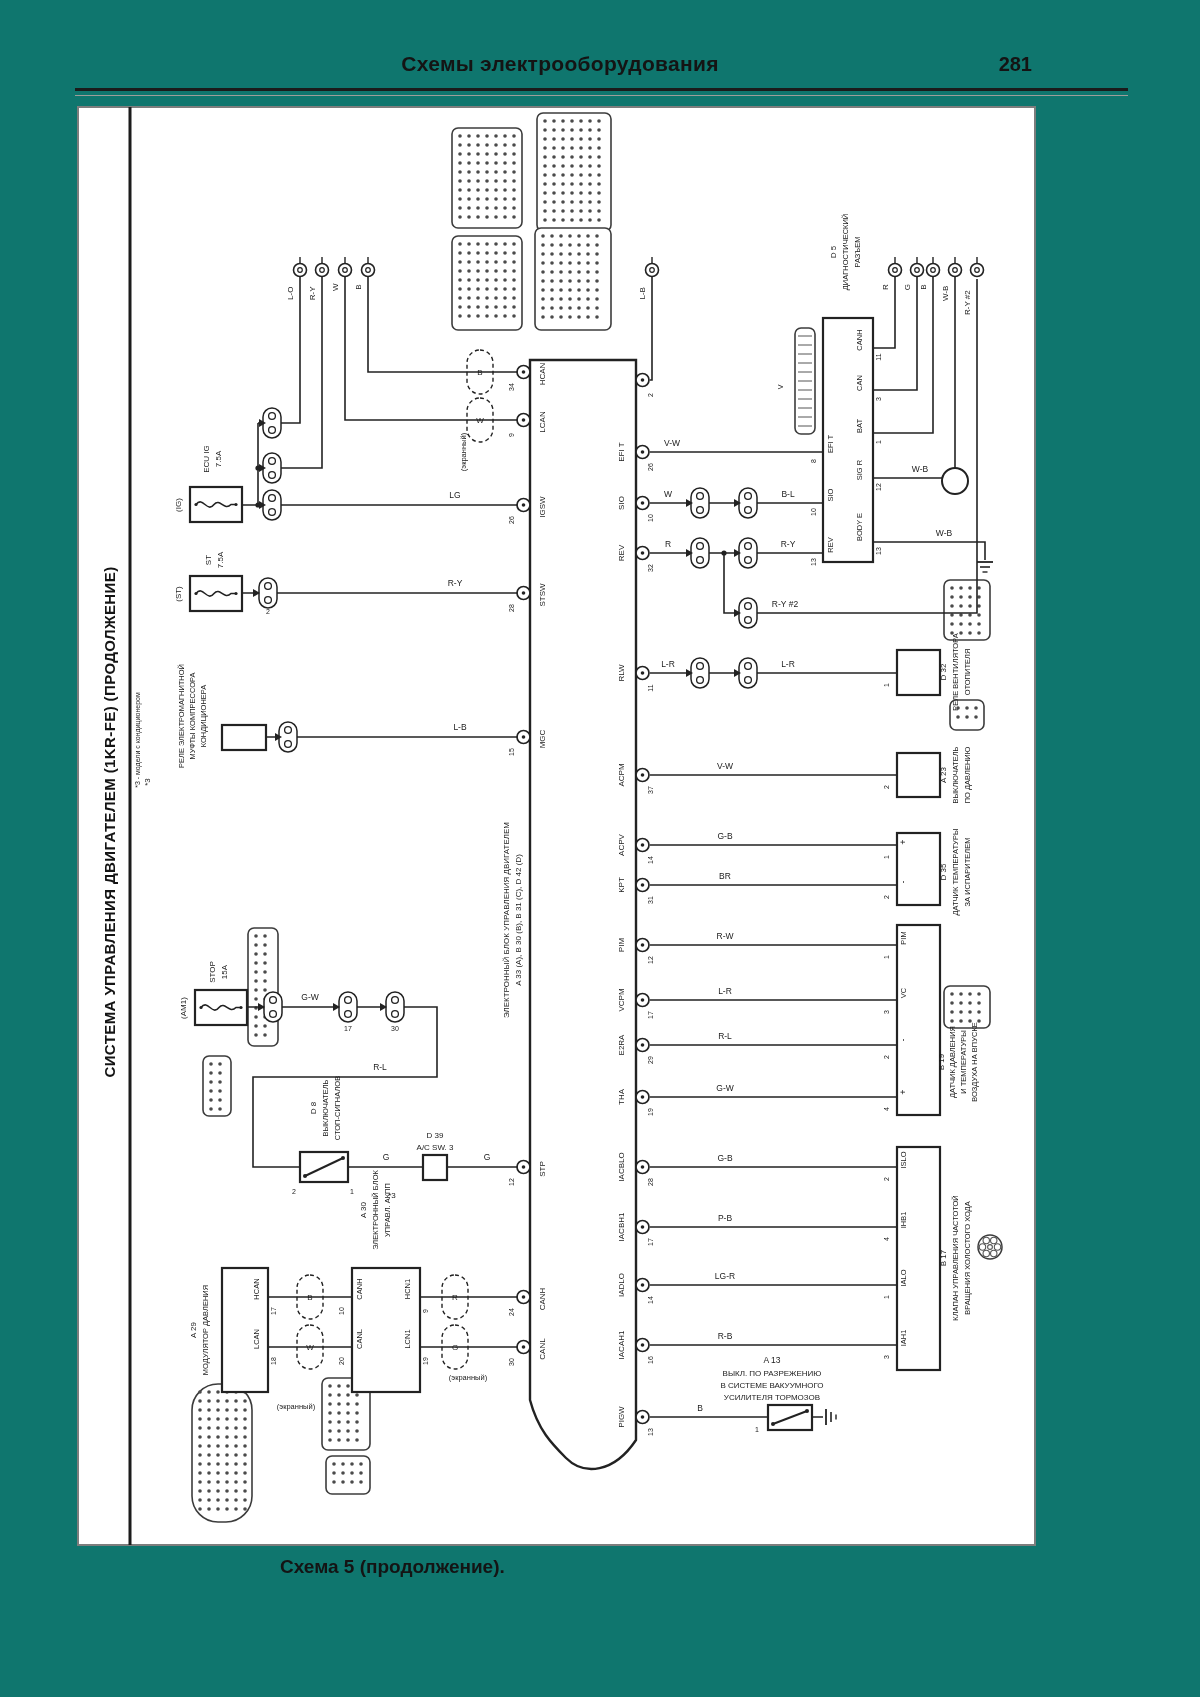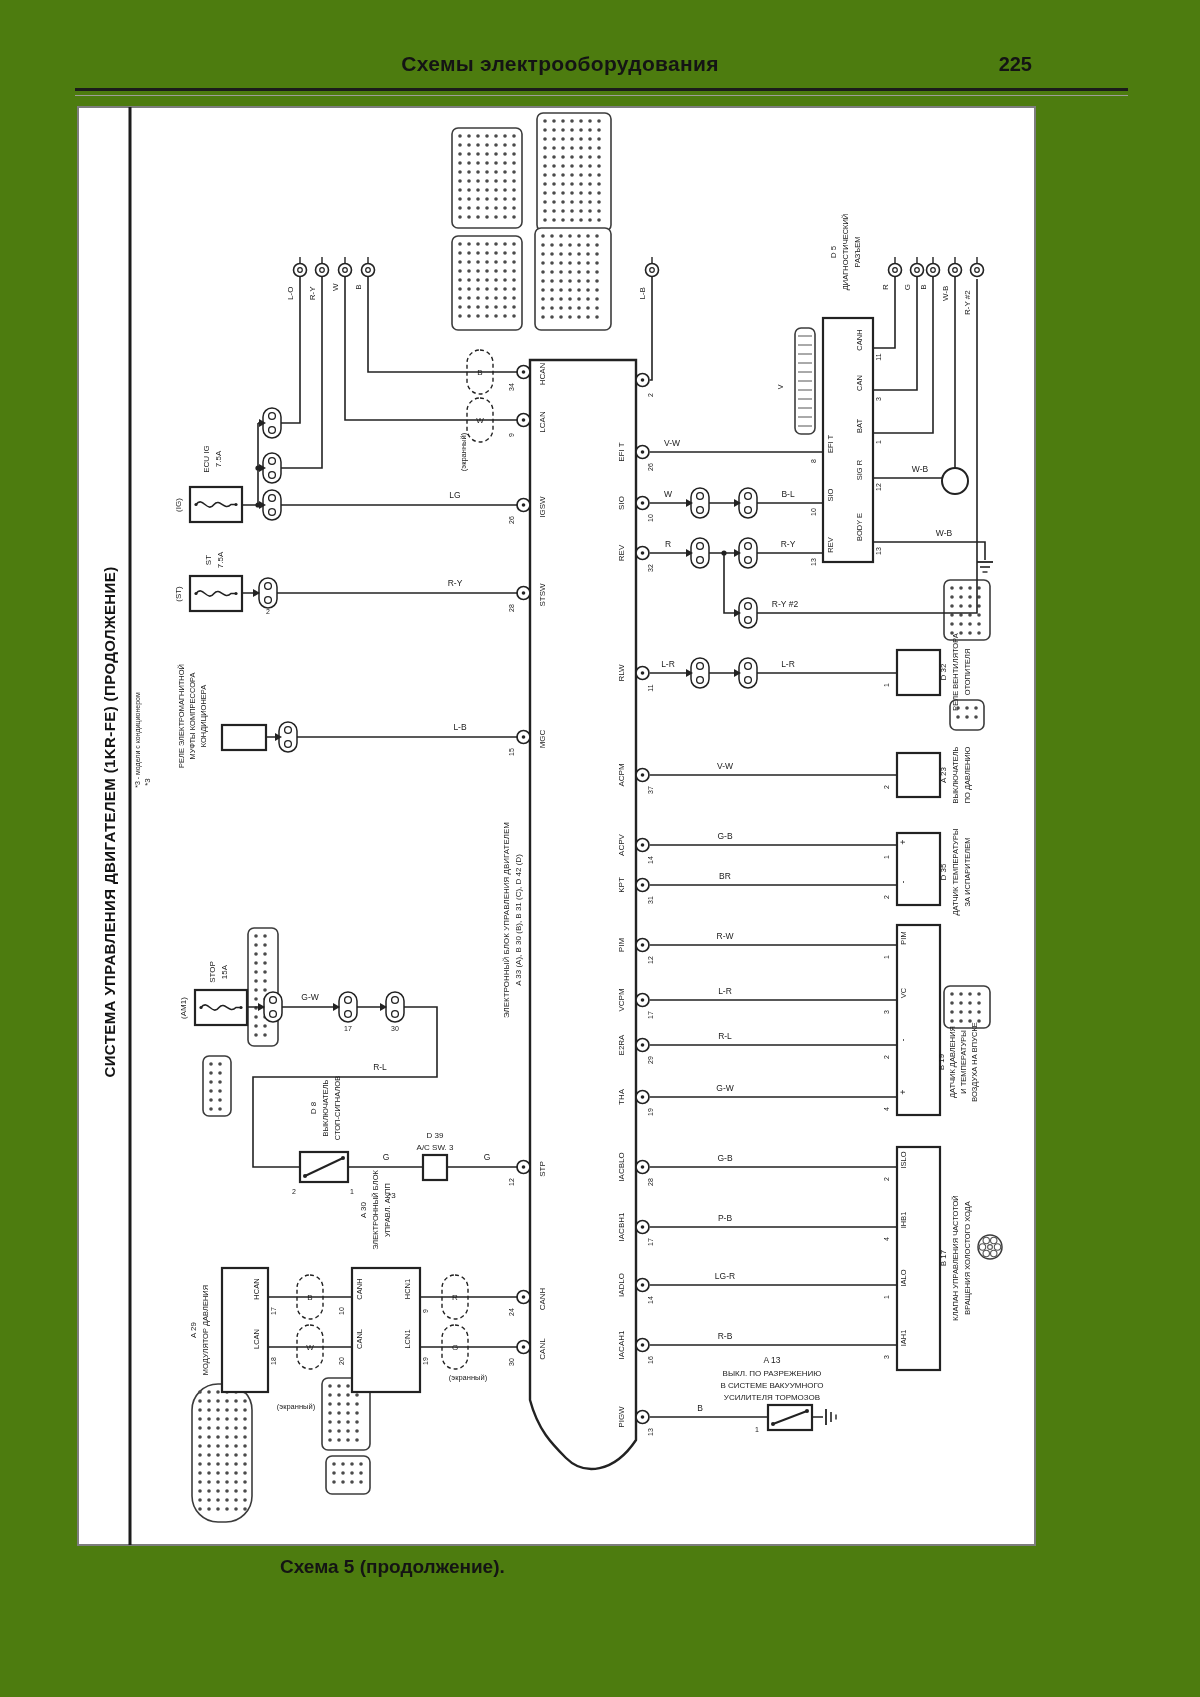--- a/index.html
+++ b/index.html
@@ -1,35 +1,35 @@
 <!DOCTYPE html>
 <html><head>
 <meta charset="utf-8">
 <style>
   html,body{margin:0;padding:0;background:#e9e8e4;}
-  .page{position:relative;width:1200px;height:1697px;background:#4d7c0f;
+  .page{position:relative;width:1200px;height:1697px;background:#0f766e;
         font-family:"Liberation Sans",sans-serif;color:#141414;overflow:hidden;}
   .hdr-title{position:absolute;left:280px;top:52px;width:560px;text-align:center;
              font-size:21px;font-weight:bold;letter-spacing:.3px;}
   .hdr-page{position:absolute;right:168px;top:53px;font-size:20px;font-weight:bold;}
   .rule1{position:absolute;left:75px;right:72px;top:88px;height:3px;background:#1b1b1b;}
   .rule2{position:absolute;left:75px;right:72px;top:95px;height:1px;background:#9e9d99;}
   .side-title{position:absolute;left:109px;top:822px;transform:translate(-50%,-50%) rotate(-90deg);
               white-space:nowrap;font-size:15px;font-weight:bold;letter-spacing:.4px;}
   .caption{position:absolute;left:280px;top:1556px;width:560px;
            font-size:19px;font-weight:bold;}
   svg{position:absolute;left:0;top:0;font-family:"Liberation Sans",sans-serif;}
   svg text{fill:#1a1a1a;}
 </style>
 </head>
 <body>
 
 <div class="page">
   <div class="hdr-title">Схемы электрооборудования</div>
-  <div class="hdr-page">225</div>
+  <div class="hdr-page">281</div>
   <div class="rule1"></div>
   <div class="rule2"></div>
   <svg id="dg" width="1200" height="1697" viewBox="0 0 1200 1697">
       <g>
         <rect x="78" y="107" width="957" height="1438" fill="#ffffff" stroke="#7d7d7d" stroke-width="2"></rect>
         <line x1="130" y1="107" x2="130" y2="1545" stroke="#1b1b1b" stroke-width="3"></line>
       </g>
       <g>
         <rect x="452" y="128" width="70" height="100" rx="6" fill="#fff" stroke="#3c3c3c" stroke-width="1.6"></rect>
         <circle cx="460" cy="136" r="1.8" fill="#4a4a4a"></circle>

